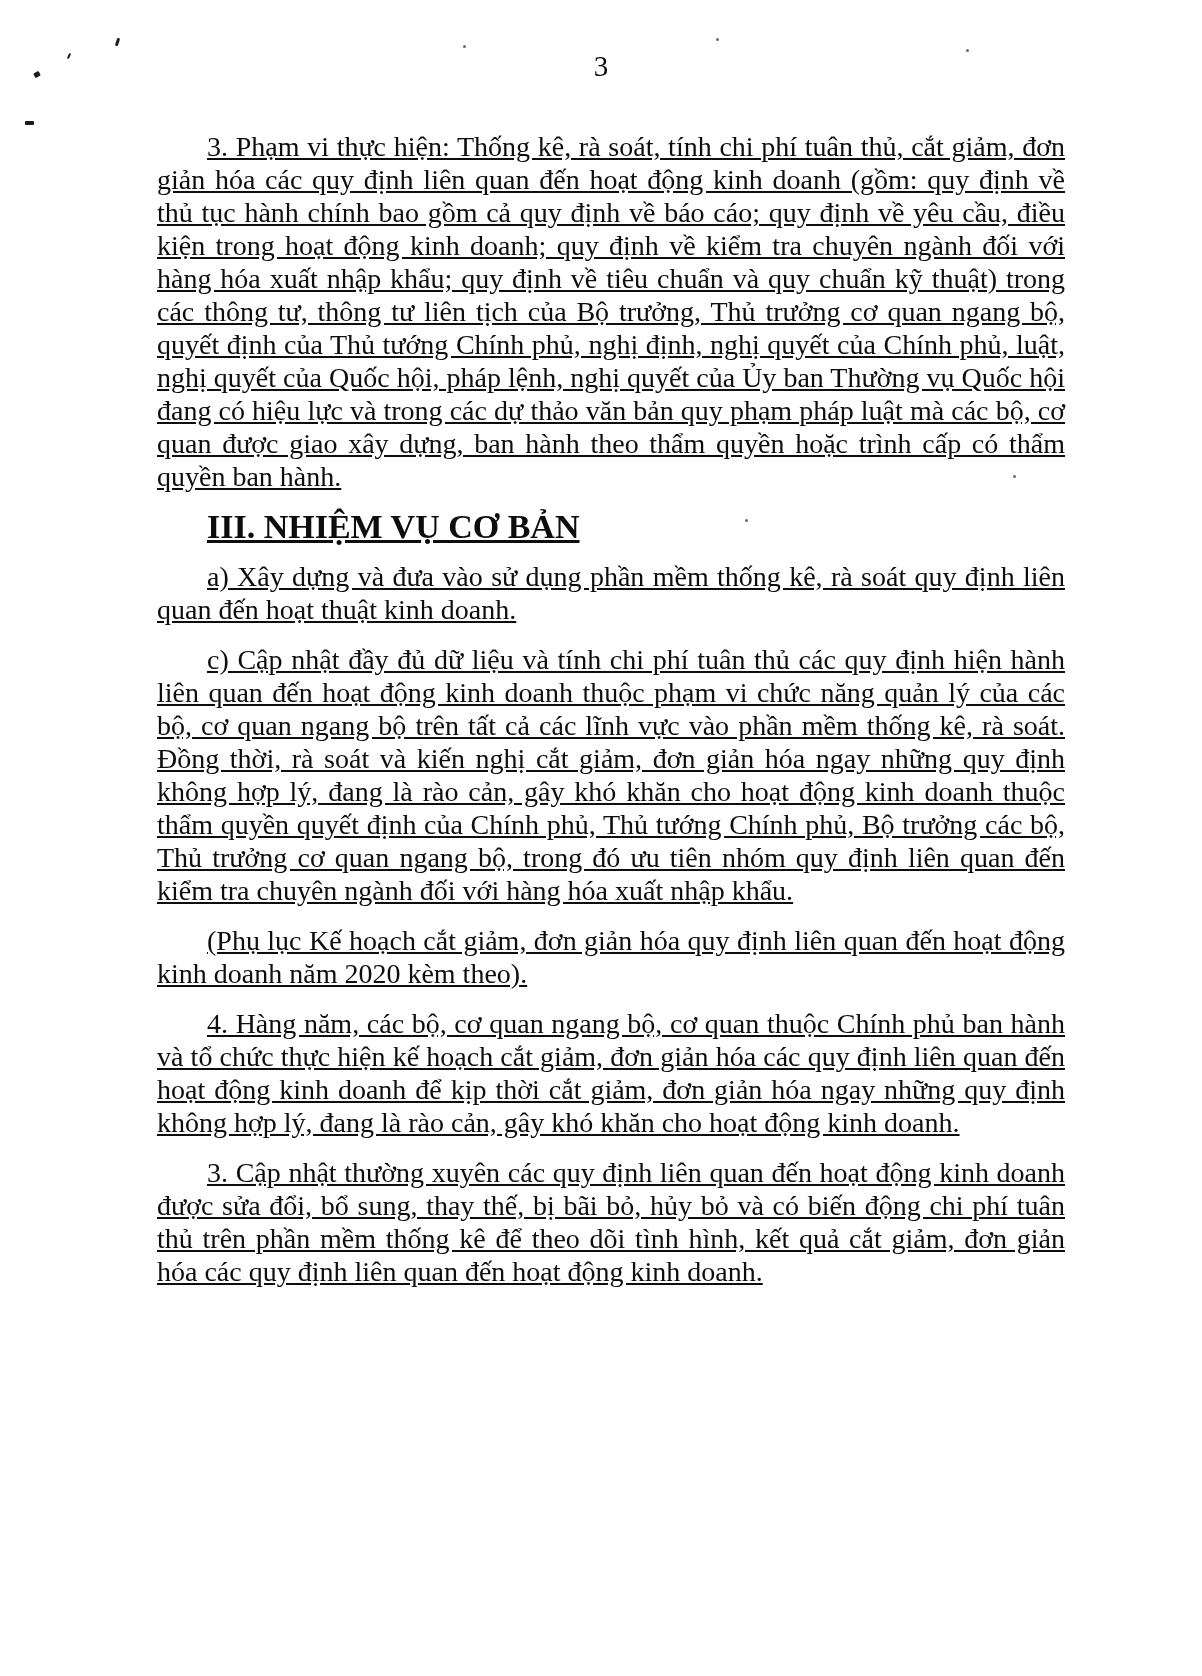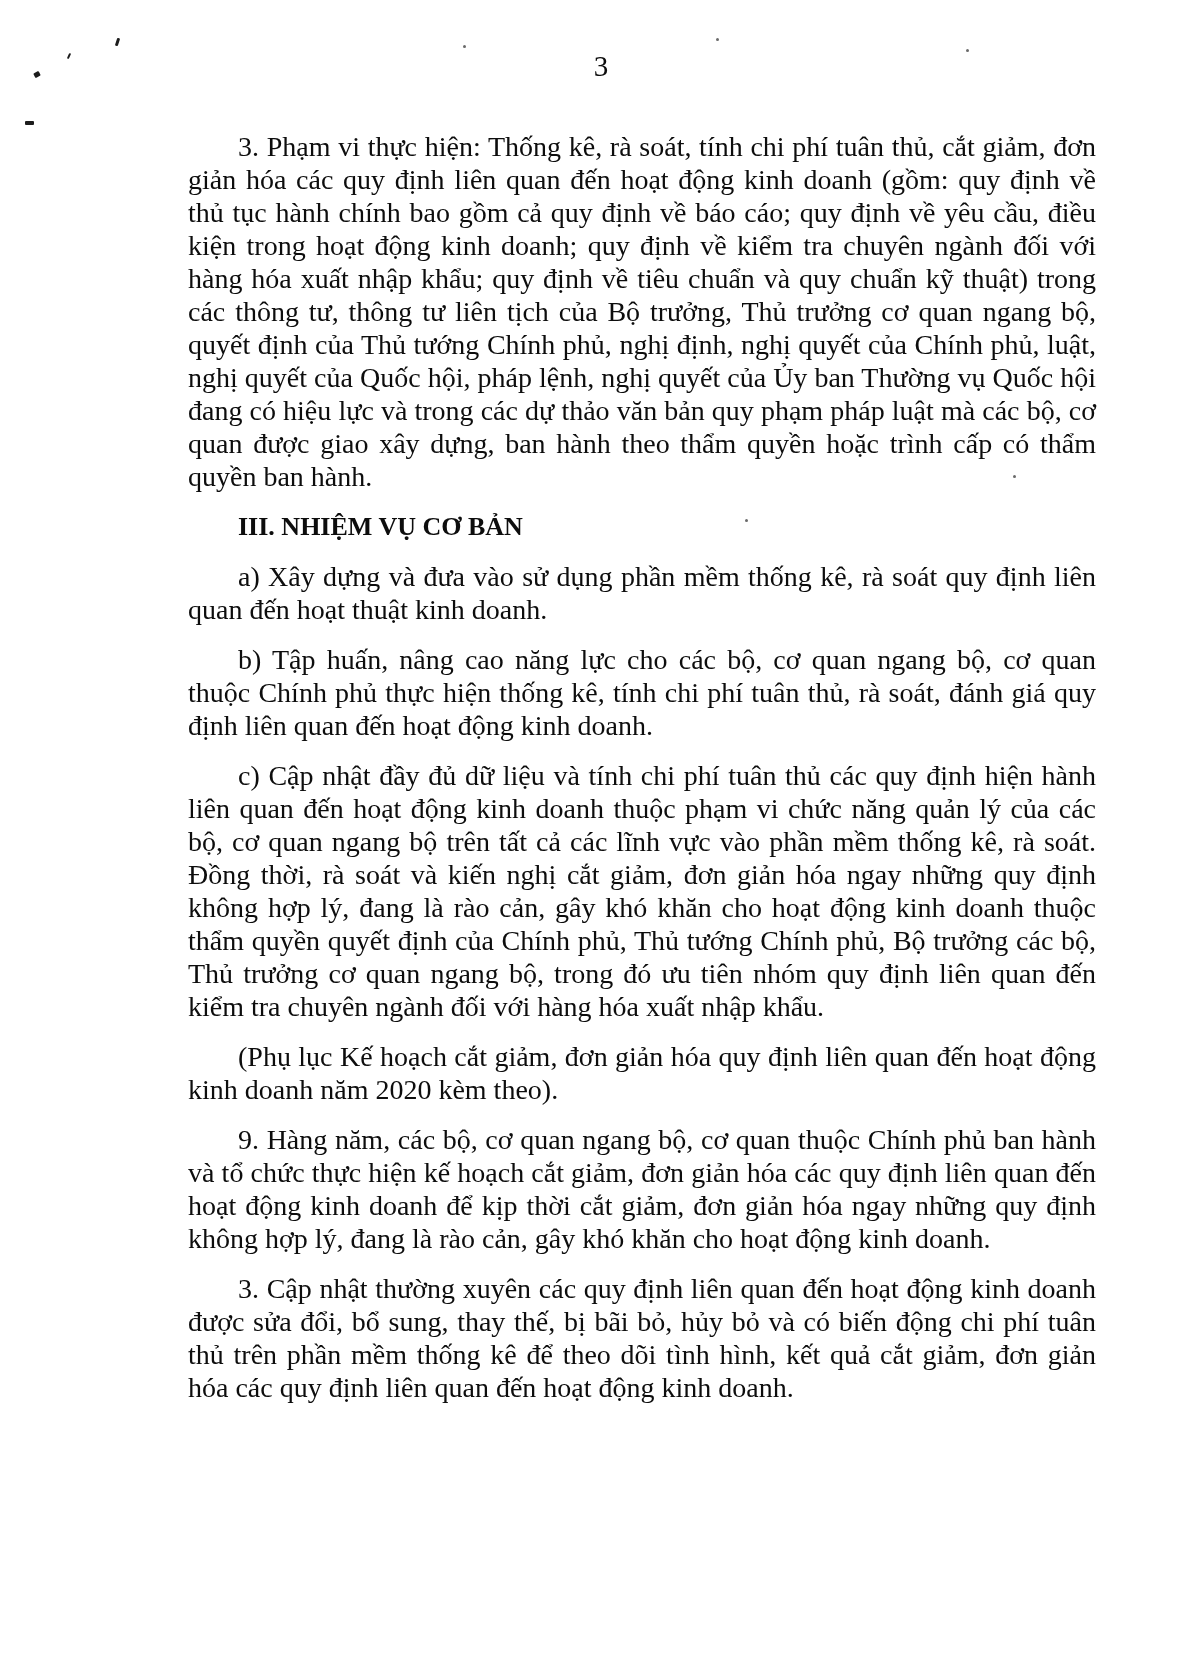--- a/index.html
+++ b/index.html
@@ -20,34 +20,35 @@
     top: 50px;
     left: 0;
     width: 1202px;
     text-align: center;
     font-size: 29px;
     line-height: 33px;
   }
   .content {
     position: absolute;
     top: 130px;
-    left: 188px;
+    left: 157px;
     width: 908px;
     font-size: 28px;
     line-height: 33px;
     text-align: justify;
+    text-decoration: underline;
   }
   .content p {
     margin: 0 0 17px 0;
     text-indent: 50px;
   }
   .content h3 {
     margin: 0 0 17px 0;
     text-indent: 50px;
-    font-size: 26px;
+    font-size: 34px;
     font-weight: bold;
     text-align: left;
   }
   
   .speck {
     position: absolute;
     background: #1c1c1c;
     border-radius: 1px;
   }
   .speck.s1 { left: 116px; top: 38px;  width: 3px; height: 8px; transform: rotate(18deg); }
@@ -83,22 +84,21 @@
 <div class="page-number">3</div>
 
 <article class="content">
   <p>3. Phạm vi thực hiện: Thống kê, rà soát, tính chi phí tuân thủ, cắt giảm, đơn giản hóa các quy định liên quan đến hoạt động kinh doanh (gồm: quy định về thủ tục hành chính bao gồm cả quy định về báo cáo; quy định về yêu cầu, điều kiện trong hoạt động kinh doanh; quy định về kiểm tra chuyên ngành đối với hàng hóa xuất nhập khẩu; quy định về tiêu chuẩn và quy chuẩn kỹ thuật) trong các thông tư, thông tư liên tịch của Bộ trưởng, Thủ trưởng cơ quan ngang bộ, quyết định của Thủ tướng Chính phủ, nghị định, nghị quyết của Chính phủ, luật, nghị quyết của Quốc hội, pháp lệnh, nghị quyết của Ủy ban Thường vụ Quốc hội đang có hiệu lực và trong các dự thảo văn bản quy phạm pháp luật mà các bộ, cơ quan được giao xây dựng, ban hành theo thẩm quyền hoặc trình cấp có thẩm quyền ban hành.</p>
 
   <h3>III. NHIỆM VỤ CƠ BẢN</h3>
 
 
   <p>a) Xây dựng và đưa vào sử dụng phần mềm thống kê, rà soát quy định liên quan đến hoạt thuật kinh doanh.</p>
 
-  <p>b) Tập huấn, nâng cao năng lực cho các bộ, cơ quan ngang bộ, cơ quan thuộc Chính phủ thực hiện thống kê, tính chi phí tuân thủ, rà soát, đánh giá quy định liên quan đến hoạt động kinh doanh.</p>
 
   <p>c) Cập nhật đầy đủ dữ liệu và tính chi phí tuân thủ các quy định hiện hành liên quan đến hoạt động kinh doanh thuộc phạm vi chức năng quản lý của các bộ, cơ quan ngang bộ trên tất cả các lĩnh vực vào phần mềm thống kê, rà soát. Đồng thời, rà soát và kiến nghị cắt giảm, đơn giản hóa ngay những quy định không hợp lý, đang là rào cản, gây khó khăn cho hoạt động kinh doanh thuộc thẩm quyền quyết định của Chính phủ, Thủ tướng Chính phủ, Bộ trưởng các bộ, Thủ trưởng cơ quan ngang bộ, trong đó ưu tiên nhóm quy định liên quan đến kiểm tra chuyên ngành đối với hàng hóa xuất nhập khẩu.</p>
 
   <p>(Phụ lục Kế hoạch cắt giảm, đơn giản hóa quy định liên quan đến hoạt động kinh doanh năm 2020 kèm theo).</p>
 
-  <p>9. Hàng năm, các bộ, cơ quan ngang bộ, cơ quan thuộc Chính phủ ban hành và tổ chức thực hiện kế hoạch cắt giảm, đơn giản hóa các quy định liên quan đến hoạt động kinh doanh để kịp thời cắt giảm, đơn giản hóa ngay những quy định không hợp lý, đang là rào cản, gây khó khăn cho hoạt động kinh doanh.</p>
+  <p>4. Hàng năm, các bộ, cơ quan ngang bộ, cơ quan thuộc Chính phủ ban hành và tổ chức thực hiện kế hoạch cắt giảm, đơn giản hóa các quy định liên quan đến hoạt động kinh doanh để kịp thời cắt giảm, đơn giản hóa ngay những quy định không hợp lý, đang là rào cản, gây khó khăn cho hoạt động kinh doanh.</p>
 
   <p>3. Cập nhật thường xuyên các quy định liên quan đến hoạt động kinh doanh được sửa đổi, bổ sung, thay thế, bị bãi bỏ, hủy bỏ và có biến động chi phí tuân thủ trên phần mềm thống kê để theo dõi tình hình, kết quả cắt giảm, đơn giản hóa các quy định liên quan đến hoạt động kinh doanh.</p>
 </article>
 
 </body></html>

